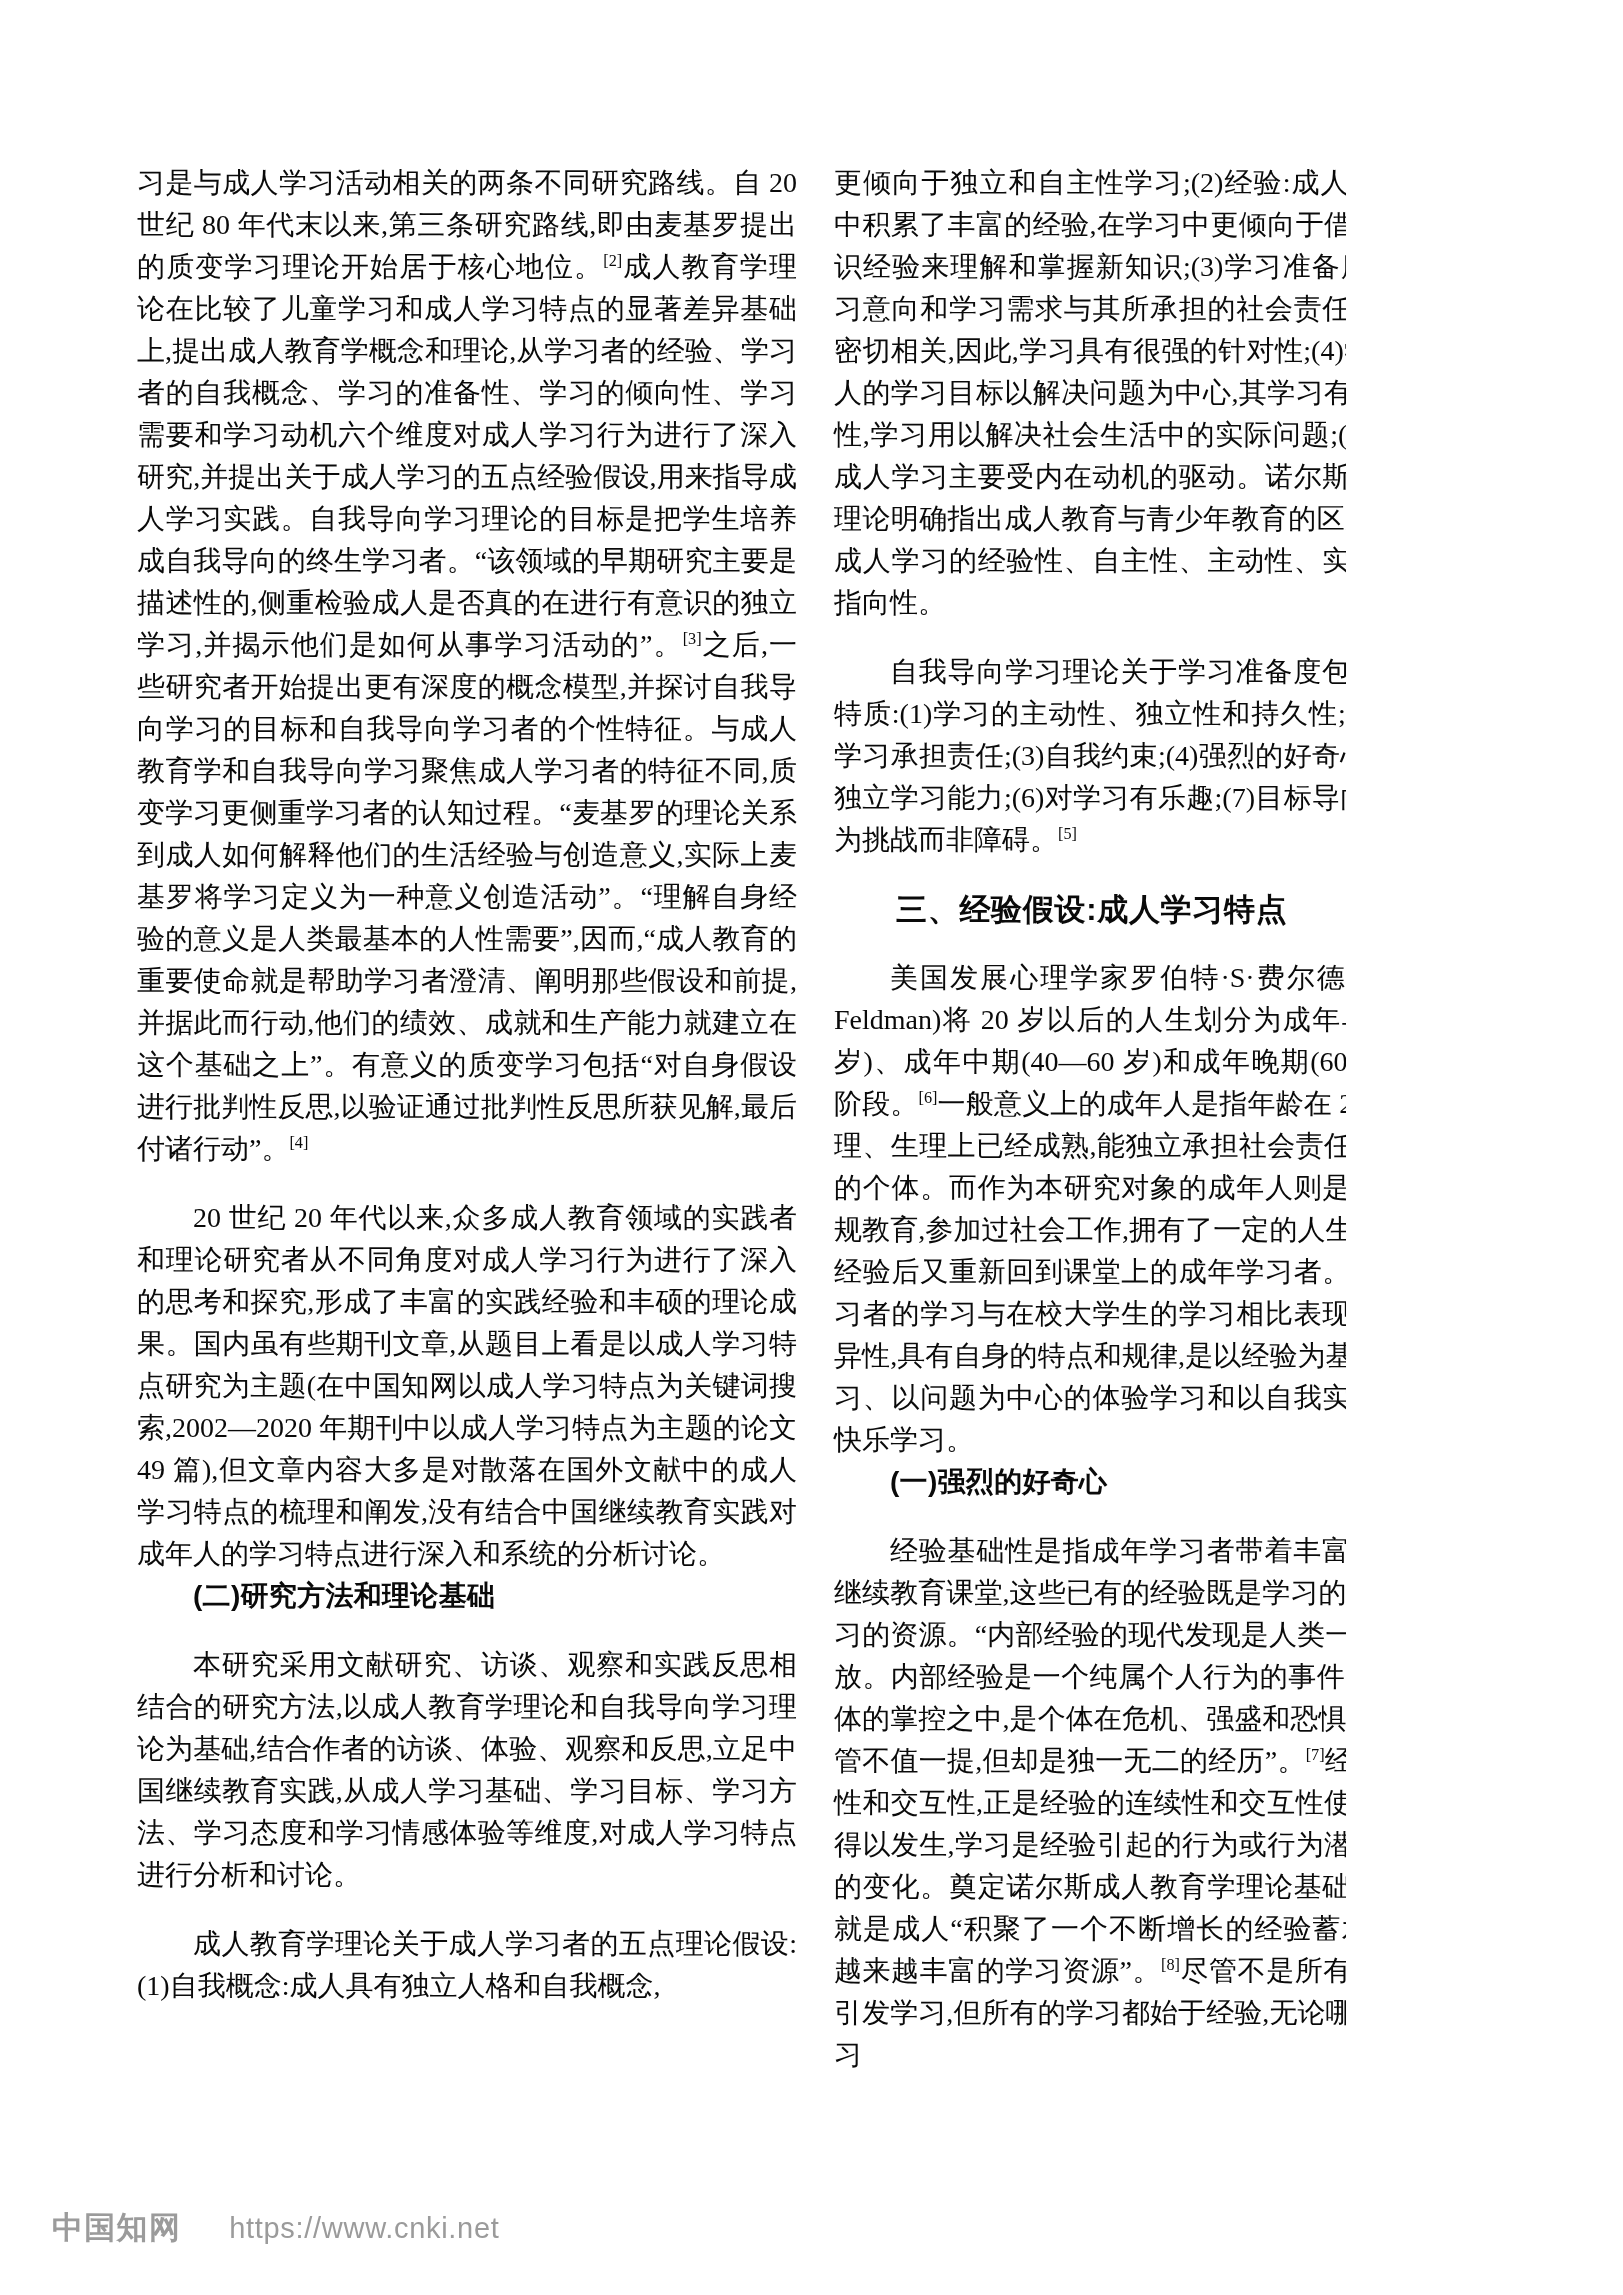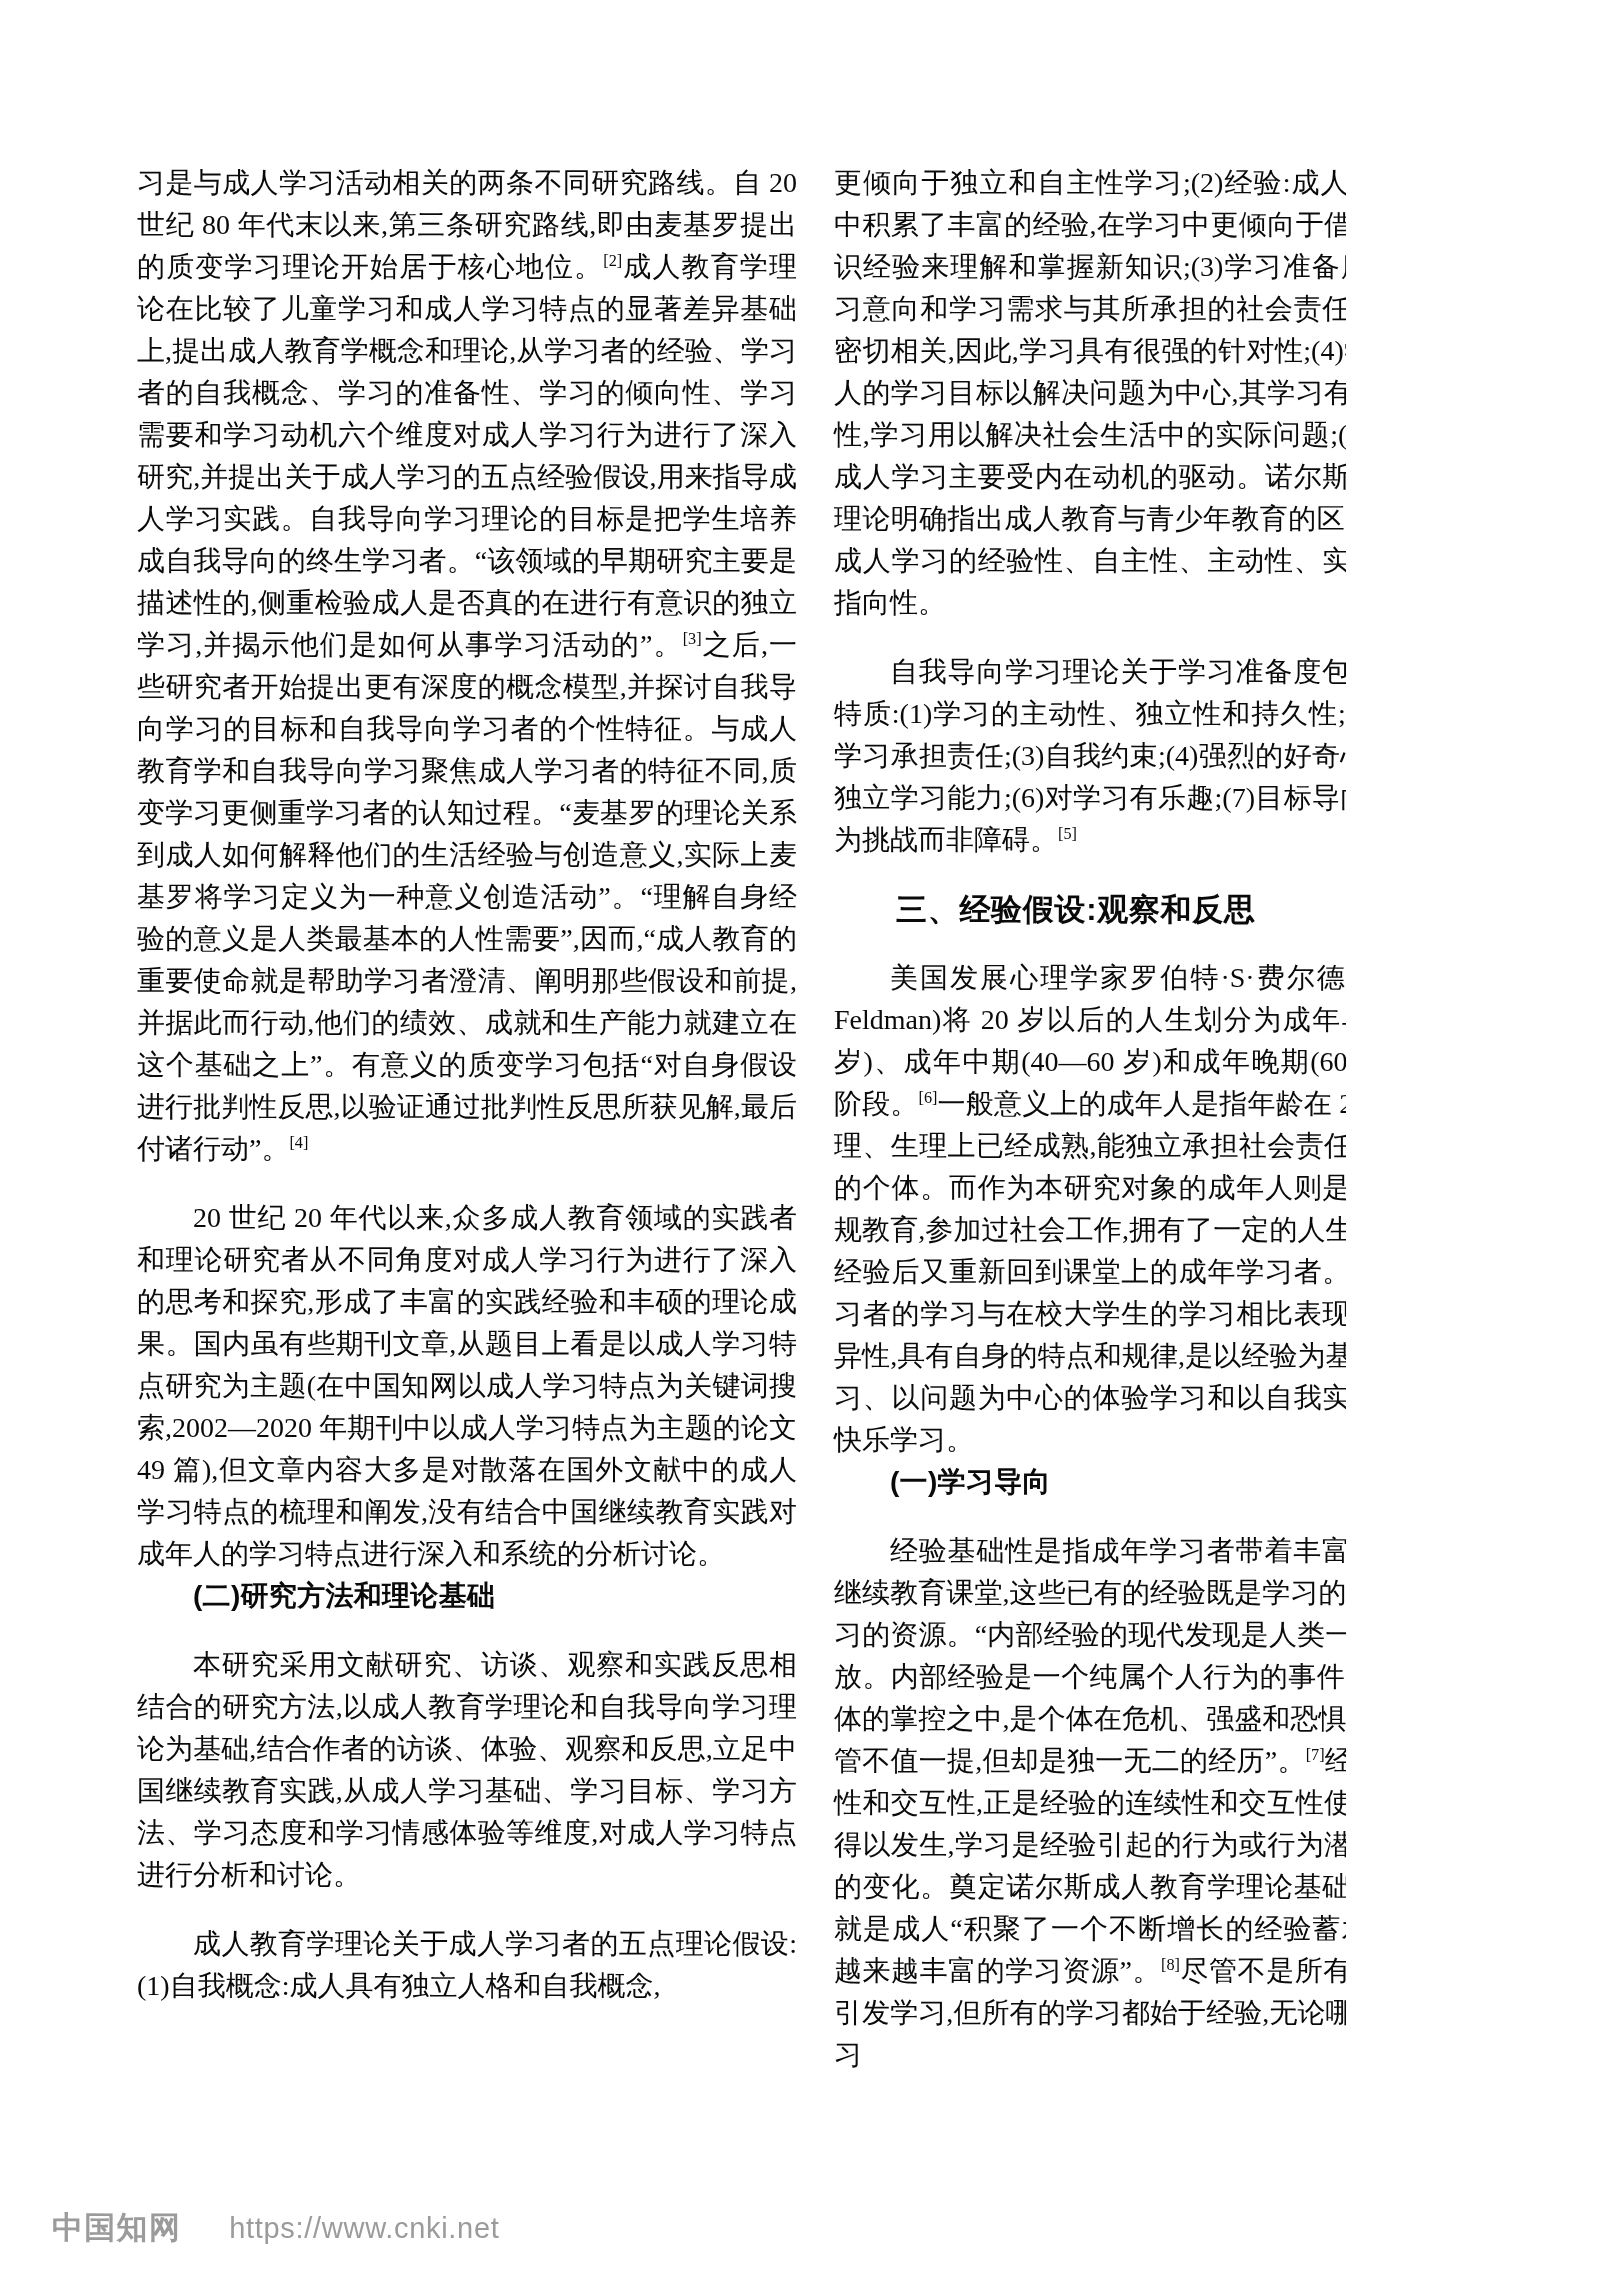--- a/index.html
+++ b/index.html
@@ -88,23 +88,23 @@
       <p class="para continuation">习是与成人学习活动相关的两条不同研究路线。自 20 世纪 80 年代末以来,第三条研究路线,即由麦基罗提出的质变学习理论开始居于核心地位。<sup class="ref">[2]</sup>成人教育学理论在比较了儿童学习和成人学习特点的显著差异基础上,提出成人教育学概念和理论,从学习者的经验、学习者的自我概念、学习的准备性、学习的倾向性、学习需要和学习动机六个维度对成人学习行为进行了深入研究,并提出关于成人学习的五点经验假设,用来指导成人学习实践。自我导向学习理论的目标是把学生培养成自我导向的终生学习者。“该领域的早期研究主要是描述性的,侧重检验成人是否真的在进行有意识的独立学习,并揭示他们是如何从事学习活动的”。<sup class="ref">[3]</sup>之后,一些研究者开始提出更有深度的概念模型,并探讨自我导向学习的目标和自我导向学习者的个性特征。与成人教育学和自我导向学习聚焦成人学习者的特征不同,质变学习更侧重学习者的认知过程。“麦基罗的理论关系到成人如何解释他们的生活经验与创造意义,实际上麦基罗将学习定义为一种意义创造活动”。“理解自身经验的意义是人类最基本的人性需要”,因而,“成人教育的重要使命就是帮助学习者澄清、阐明那些假设和前提,并据此而行动,他们的绩效、成就和生产能力就建立在这个基础之上”。有意义的质变学习包括“对自身假设进行批判性反思,以验证通过批判性反思所获见解,最后付诸行动”。<sup class="ref">[4]</sup></p>
       <p class="para indent">20 世纪 20 年代以来,众多成人教育领域的实践者和理论研究者从不同角度对成人学习行为进行了深入的思考和探究,形成了丰富的实践经验和丰硕的理论成果。国内虽有些期刊文章,从题目上看是以成人学习特点研究为主题(在中国知网以成人学习特点为关键词搜索,2002—2020 年期刊中以成人学习特点为主题的论文 49 篇),但文章内容大多是对散落在国外文献中的成人学习特点的梳理和阐发,没有结合中国继续教育实践对成年人的学习特点进行深入和系统的分析讨论。</p>
       <p class="para subheading">(二)研究方法和理论基础</p>
       <p class="para indent">本研究采用文献研究、访谈、观察和实践反思相结合的研究方法,以成人教育学理论和自我导向学习理论为基础,结合作者的访谈、体验、观察和反思,立足中国继续教育实践,从成人学习基础、学习目标、学习方法、学习态度和学习情感体验等维度,对成人学习特点进行分析和讨论。</p>
       <p class="para indent">成人教育学理论关于成人学习者的五点理论假设:(1)自我概念:成人具有独立人格和自我概念,</p>
     </div>
 
   <div class="column col-right">
       <p class="para continuation">更倾向于独立和自主性学习;(2)经验:成人在社会生活中积累了丰富的经验,在学习中更倾向于借助已有的知识经验来理解和掌握新知识;(3)学习准备度:成人的学习意向和学习需求与其所承担的社会责任、发展任务密切相关,因此,学习具有很强的针对性;(4)学习导向:成人的学习目标以解决问题为中心,其学习有较强的针对性,学习用以解决社会生活中的实际问题;(5)学习动机:成人学习主要受内在动机的驱动。诺尔斯的成人学习理论明确指出成人教育与青少年教育的区别,更加强调成人学习的经验性、自主性、主动性、实用性和内在指向性。</p>
       <p class="para indent">自我导向学习理论关于学习准备度包含八个心理特质:(1)学习的主动性、独立性和持久性;(2)对自身的学习承担责任;(3)自我约束;(4)强烈的好奇心;(5)较强的独立学习能力;(6)对学习有乐趣;(7)目标导向;(8)视问题为挑战而非障碍。<sup class="ref">[5]</sup></p>
-      <p class="para heading">三、经验假设:观察和反思</p>
+      <p class="para heading">三、经验假设:成人学习特点</p>
       <p class="para indent">美国发展心理学家罗伯特·S·费尔德曼(Robert S. Feldman)将 20 岁以后的人生划分为成年早期(20—40 岁)、成年中期(40—60 岁)和成年晚期(60—? 岁)三个阶段。<sup class="ref">[6]</sup>一般意义上的成年人是指年龄在 20 岁以上,心理、生理上已经成熟,能独立承担社会责任和法律责任的个体。而作为本研究对象的成年人则是指接受过正规教育,参加过社会工作,拥有了一定的人生阅历和工作经验后又重新回到课堂上的成年学习者。这些成年学习者的学习与在校大学生的学习相比表现出显著的差异性,具有自身的特点和规律,是以经验为基础的主动学习、以问题为中心的体验学习和以自我实现为目标的快乐学习。</p>
-      <p class="para subheading">(一)学习导向</p>
+      <p class="para subheading">(一)强烈的好奇心</p>
       <p class="para indent">经验基础性是指成年学习者带着丰富的经验来到继续教育课堂,这些已有的经验既是学习的基础,也是学习的资源。“内部经验的现代发现是人类一次伟大的解放。内部经验是一个纯属个人行为的事件,它永远在个体的掌控之中,是个体在危机、强盛和恐惧时留下的,尽管不值一提,但却是独一无二的经历”。<sup class="ref">[7]</sup>经验具有连续性和交互性,正是经验的连续性和交互性使得学习行为得以发生,学习是经验引起的行为或行为潜能相对持久的变化。奠定诺尔斯成人教育学理论基础的假设之一就是成人“积聚了一个不断增长的经验蓄水池,它成为越来越丰富的学习资源”。<sup class="ref">[8]</sup>尽管不是所有的经验都能引发学习,但所有的学习都始于经验,无论哪个阶段的学习</p>
     </div>
 
 
   <div class="watermark">
     <span class="wm-brand">中国知网</span>
     <span class="wm-url">https://www.cnki.net</span>
   </div>
 
 </div>

